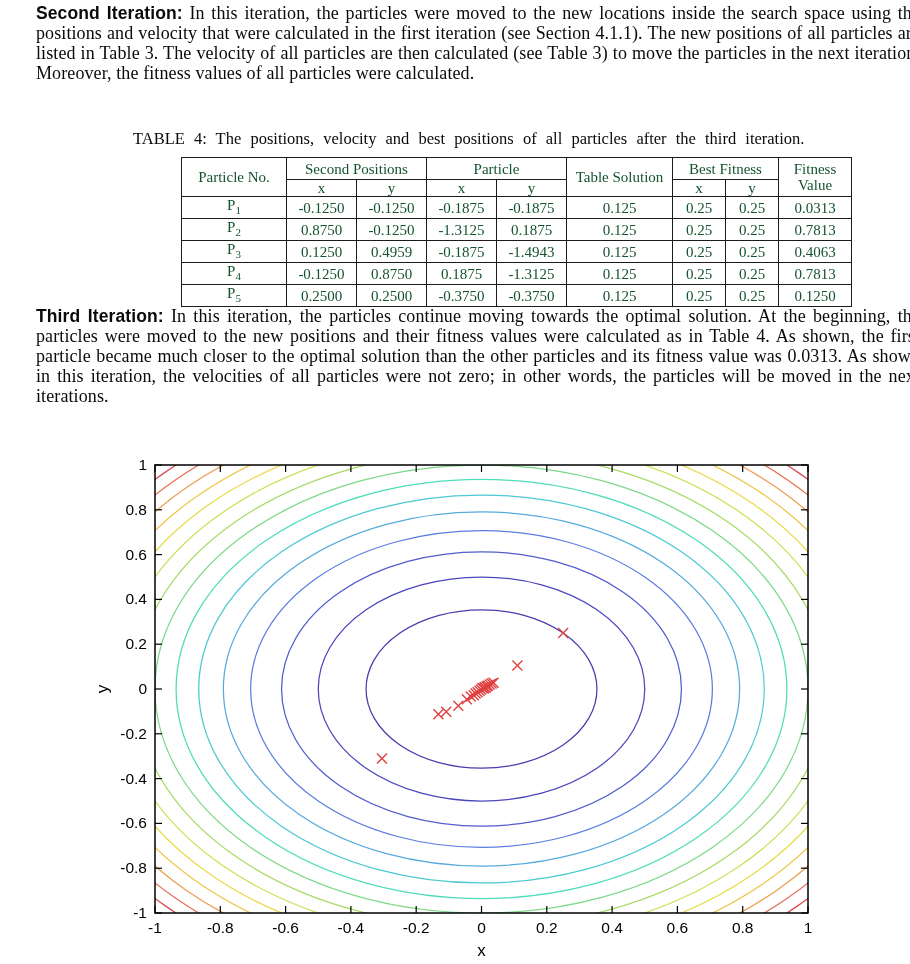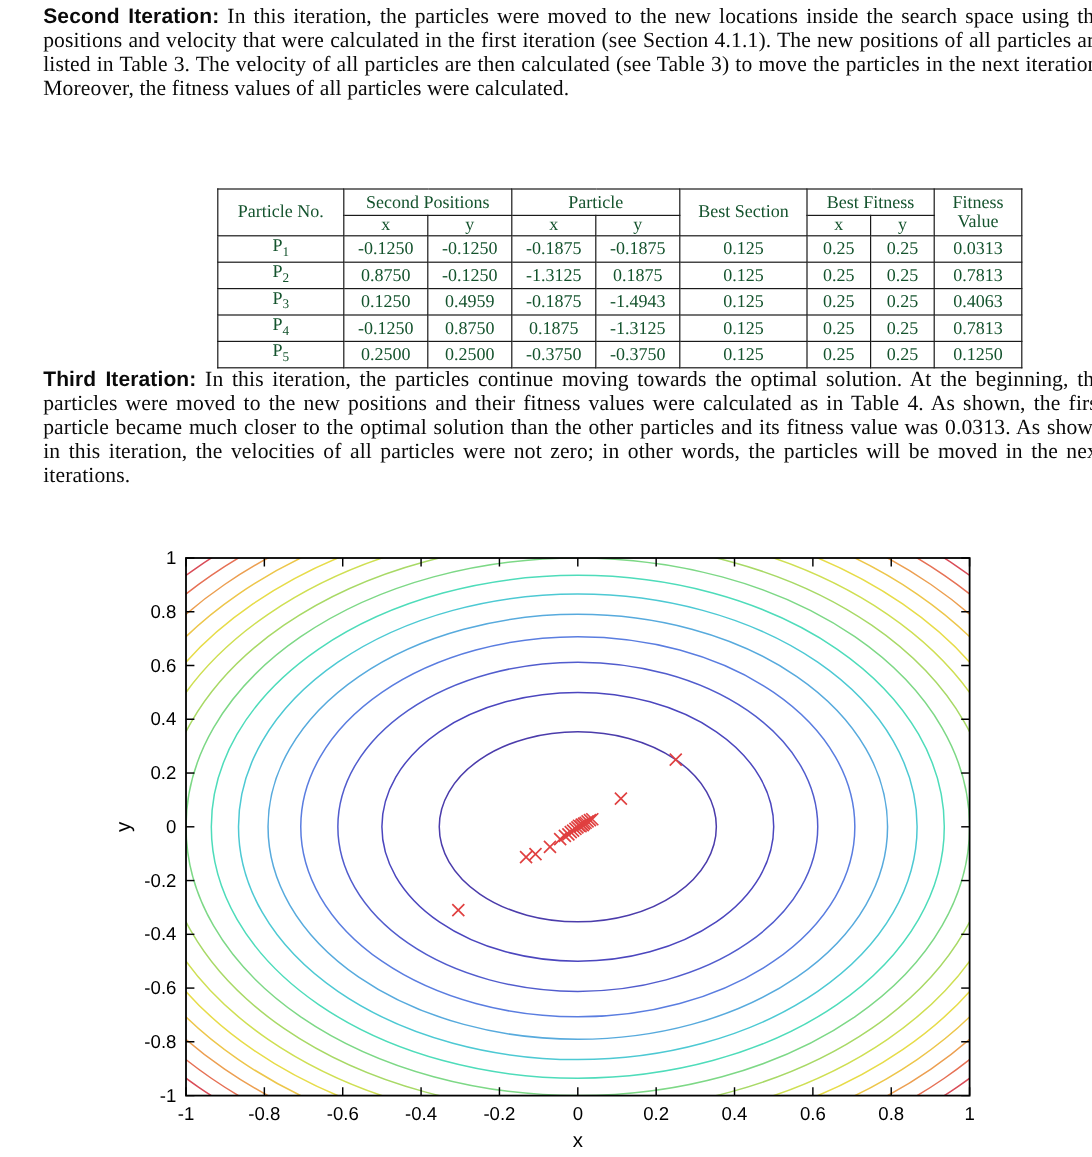--- a/index.html
+++ b/index.html
@@ -21,39 +21,40 @@
   .figure{position:absolute;left:0;top:440px;width:910px;height:524px;}
   .figure svg{display:block;}
 </style>
 </head>
 <body>
 
 <div class="page">
 
   <p class="para" style="top:3px;"><b>Second Iteration:</b><span> In this iteration, the particles were moved to the new locations inside the search space using the positions and velocity that were calculated in the first iteration (see Section 4.1.1). The new positions of all particles are listed in Table 3. The velocity of all particles are then calculated (see Table 3) to move the particles in the next iteration. Moreover, the fitness values of all particles were calculated.</span></p>
 
+  <div class="caption" style="top:129px;">TABLE 4: The positions, velocity and best positions of all particles after the third iteration.</div>
 
   <table class="ptable">
     <colgroup>
       <col class="c-part">
         <col class="c-num">
         <col class="c-num">
         <col class="c-num">
         <col class="c-num">
       <col class="c-best">
         <col class="c-bp">
         <col class="c-bp">
         <col class="c-fit">
     </colgroup>
     <thead>
       <tr>
         <th rowspan="2">Particle No.</th>
         <th colspan="2">Second Positions</th>
         <th colspan="2">Particle</th>
-        <th rowspan="2">Best Section</th>
+        <th rowspan="2">Table Solution</th>
         <th colspan="2">Best Fitness</th>
         <th rowspan="2">Fitness Value</th>
       </tr>
       <tr>
         <th>x</th>
         <th>y</th>
         <th>x</th>
         <th>y</th>
         <th>x</th>
         <th>y</th>

